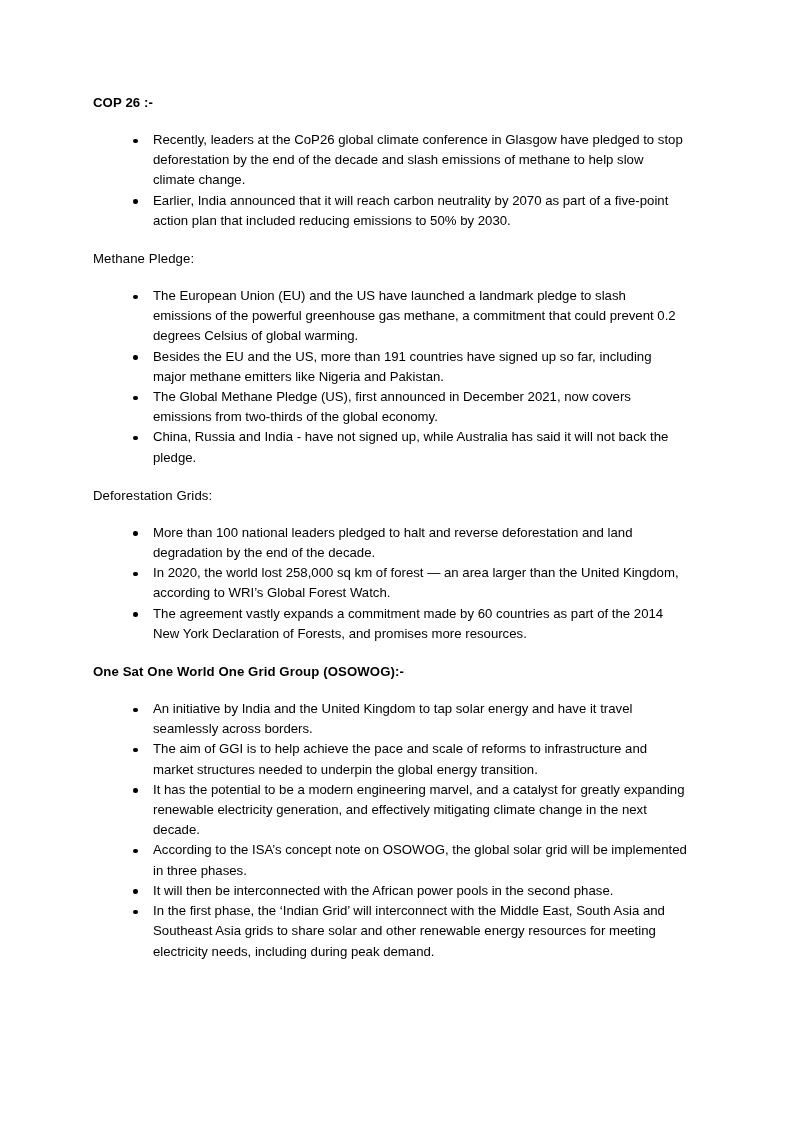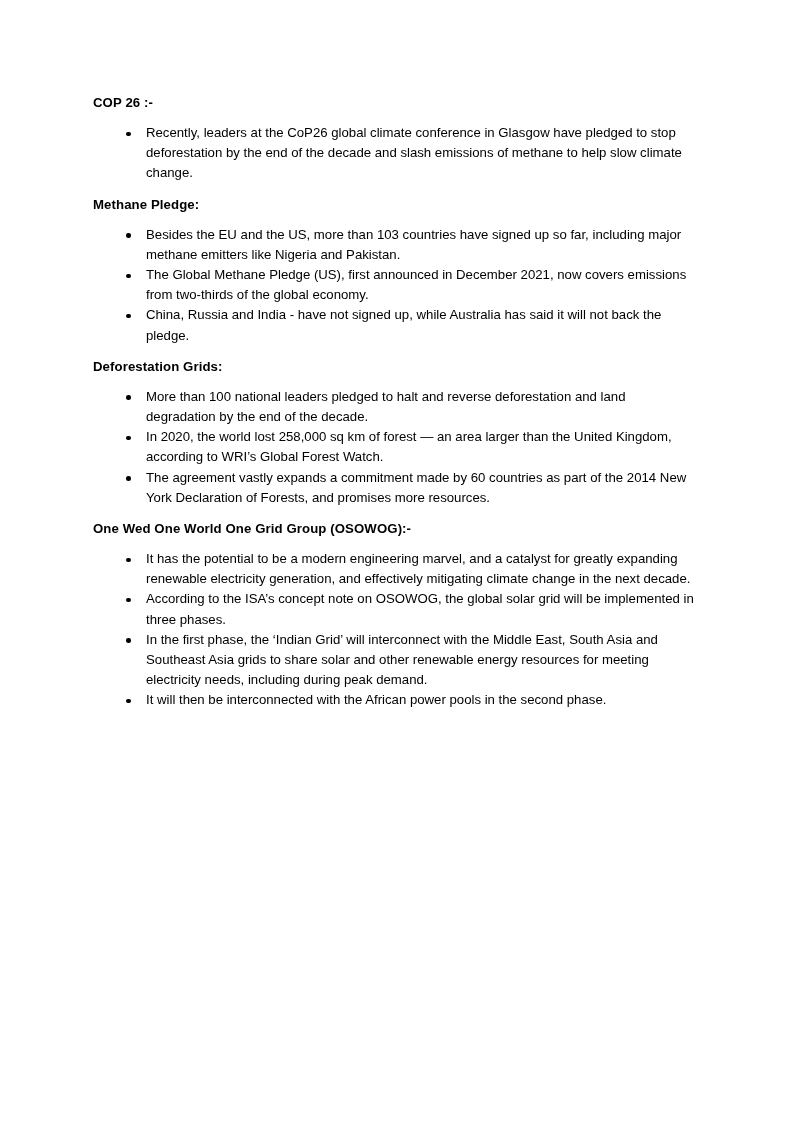--- a/index.html
+++ b/index.html
@@ -28,25 +28,25 @@
   .section-heading {
     font-size: 13.2px;
     line-height: 20px;
     margin: 0;
     letter-spacing: 0.1px;
   }
   .section-heading.bold {
     font-weight: bold;
   }
   .section-heading.regular {
-    font-weight: bold;
+    font-weight: normal;
   }
   ul.bullets {
     list-style: none;
-    margin: 1px;
+    margin: 8px;
     padding: 0;
   }
   ul.bullets > li {
     position: relative;
     padding-left: 52px;
     font-size: 13.2px;
     line-height: 20.2px;
     margin: 0;
     text-align: left;
   }
@@ -65,40 +65,44 @@
 </style>
 </head>
 <body>
 
 <div class="page">
   <div class="doc-body">
       <div class="section-heading bold">COP 26 :-</div>
       <div class="gap-heading-to-list"></div>
       <ul class="bullets">
         <li>Recently, leaders at the CoP26 global climate conference in Glasgow have pledged to stop deforestation by the end of the decade and slash emissions of methane to help slow climate change.</li>
+        <li>Earlier, India announced that it will reach carbon neutrality by 2070 as part of a five-point action plan that included reducing emissions to 50% by 2030.</li>
       </ul>
       <div class="gap-list-to-heading"></div>
       <div class="section-heading regular">Methane Pledge:</div>
       <div class="gap-heading-to-list"></div>
       <ul class="bullets">
-        <li>Besides the EU and the US, more than 103 countries have signed up so far, including major methane emitters like Nigeria and Pakistan.</li>
+        <li>The European Union (EU) and the US have launched a landmark pledge to slash emissions of the powerful greenhouse gas methane, a commitment that could prevent 0.2 degrees Celsius of global warming.</li>
+        <li>Besides the EU and the US, more than 191 countries have signed up so far, including major methane emitters like Nigeria and Pakistan.</li>
         <li>The Global Methane Pledge (US), first announced in December 2021, now covers emissions from two-thirds of the global economy.</li>
         <li>China, Russia and India - have not signed up, while Australia has said it will not back the pledge.</li>
       </ul>
       <div class="gap-list-to-heading"></div>
       <div class="section-heading regular">Deforestation Grids:</div>
       <div class="gap-heading-to-list"></div>
       <ul class="bullets">
         <li>More than 100 national leaders pledged to halt and reverse deforestation and land degradation by the end of the decade.</li>
         <li>In 2020, the world lost 258,000 sq km of forest — an area larger than the United Kingdom, according to WRI’s Global Forest Watch.</li>
         <li>The agreement vastly expands a commitment made by 60 countries as part of the 2014 New York Declaration of Forests, and promises more resources.</li>
       </ul>
       <div class="gap-list-to-heading"></div>
-      <div class="section-heading bold">One Wed One World One Grid Group (OSOWOG):-</div>
+      <div class="section-heading bold">One Sat One World One Grid Group (OSOWOG):-</div>
       <div class="gap-heading-to-list"></div>
       <ul class="bullets">
+        <li> An initiative by India and the United Kingdom to tap solar energy and have it travel seamlessly across borders.</li>
+        <li>The aim of GGI is to help achieve the pace and scale of reforms to infrastructure and market structures needed to underpin the global energy transition.</li>
         <li>It has the potential to be a modern engineering marvel, and a catalyst for greatly expanding renewable electricity generation, and effectively mitigating climate change in the next decade.</li>
         <li>According to the ISA’s concept note on OSOWOG, the global solar grid will be implemented in three phases.</li>
+        <li>It will then be interconnected with the African power pools in the second phase.</li>
         <li>In the first phase, the ‘Indian Grid’ will interconnect with the Middle East, South Asia and Southeast Asia grids to share solar and other renewable energy resources for meeting electricity needs, including during peak demand.</li>
-        <li>It will then be interconnected with the African power pools in the second phase.</li>
       </ul>
     </div>
 </div>
 
 </body></html>

